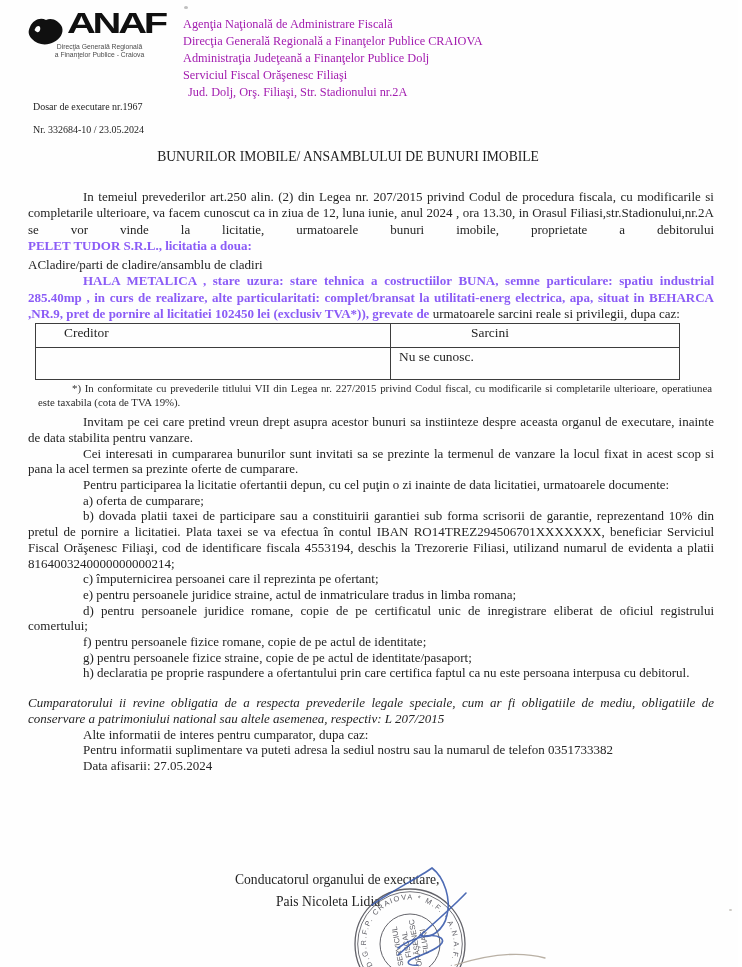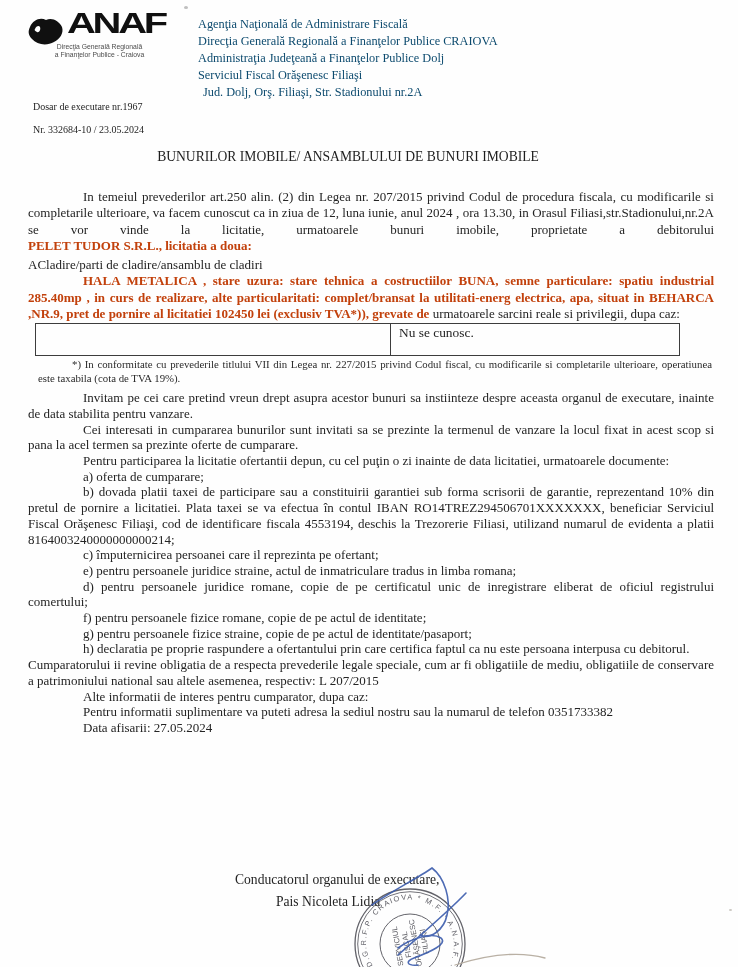--- a/index.html
+++ b/index.html
@@ -8,50 +8,50 @@
   .page{position:absolute;inset:0;width:690px;height:967px;background:#fefefe;overflow:hidden;padding-left:48px;}
 
   
   .logo{position:absolute;left:27px;top:13px;width:150px;}
   .logo-mark{position:absolute;left:0;top:3px;}
   .logo-word{position:absolute;left:40px;top:-6px;font-family:"Liberation Sans",sans-serif;
              font-weight:900;font-size:37px;letter-spacing:-3px;color:#101010;
              transform:scale(1.08,.78);transform-origin:left top;}
   .logo-caption{position:absolute;left:10px;top:30px;width:125px;text-align:center;
                 font-family:"Liberation Sans",sans-serif;font-size:6.8px;line-height:8px;color:#4c4c4c;}
-  .org-lines{position:absolute;left:198px;top:16px;font-size:12.3px;line-height:16.9px;color:#0c4a6e;}
+  .org-lines{position:absolute;left:183px;top:16px;font-size:12.3px;line-height:16.9px;color:#a21caf;}
   .org-lines .l5{padding-left:5px;}
 
   .case-info{position:absolute;left:33px;top:96px;font-size:10px;line-height:22.5px;color:#242424;}
 
   
   .content{position:absolute;left:28px;top:146px;width:686px;font-size:13px;line-height:16.3px;color:#242424;}
   .title-wrap{width:640px;text-align:center;font-size:13.6px;line-height:21px;margin-bottom:22px;color:#1e1e1e;}
   p{margin:0;}
   .jp{text-align:justify;}
   .ind{text-indent:55px;}
   .jlast{text-align-last:justify;}
-  .b{font-weight:bold;color:#c2410c;}
+  .b{font-weight:bold;color:#8b5cf6;}
   .sec-a .lbl{}
   .mt3{margin-top:3px;}
 
   
   .tbl{margin:1px 0 0 7px;width:645px;border:1px solid #3d3d3d;border-collapse:collapse;}
   .tbl td{border:1px solid #3d3d3d;font-size:13.4px;vertical-align:top;}
   .tbl .hrow td{height:21px;padding-top:1px;}
   .tbl .drow td{height:29px;padding-top:1px;}
   .td-cred{width:325px;padding-left:28px;}
   .td-sarc{padding-left:80px;}
   .td-sarc2{padding-left:8px;}
 
   .footnote{margin-top:2px;margin-left:10px;width:674px;font-size:10.8px;line-height:13.4px;
             text-align:justify;text-indent:34px;color:#2a2a2a;}
   .tight{line-height:15.7px;}
   .mt5{margin-top:5px;}
-  .mt4{margin-top:0;}
+  .mt4{margin-top:14px;font-style:italic;}
 
   
   .sig-role{position:absolute;left:235px;top:872px;font-size:13.6px;color:#242424;}
   .sig-name{position:absolute;left:276px;top:894px;font-size:13.6px;color:#242424;}
 
   .stamp-layer{position:absolute;left:330px;top:850px;width:412px;height:117px;}
 
   .dot1{position:absolute;left:184px;top:6px;width:4px;height:3px;background:#8a8a8a;border-radius:50%;opacity:.55;}
   .dot2{position:absolute;left:729px;top:909px;width:3px;height:2px;background:#b5b0a8;border-radius:50%;opacity:.7;}
 </style>
@@ -94,20 +94,24 @@
       <div>BUNURILOR IMOBILE/ ANSAMBLULUI DE BUNURI IMOBILE</div>
     </div>
 
     <p class="jp ind jlast">In temeiul prevederilor art.250 alin. (2) din Legea nr. 207/2015 privind Codul de procedura fiscala, cu modificarile si completarile ulterioare, va facem cunoscut ca in ziua de 12, luna iunie, anul 2024 , ora 13.30, in Orasul Filiasi,str.Stadionului,nr.2A se vor vinde la licitatie, urmatoarele bunuri imobile, proprietate a debitorului</p>
     <p class="b">PELET TUDOR S.R.L., licitatia a doua:</p>
     <p class="sec-a mt3"><span>A</span><span class="lbl">Cladire/parti de cladire/ansamblu de cladiri</span></p>
     <p class="jp ind"><span class="b">HALA METALICA , stare uzura: stare tehnica a costructiilor BUNA, semne particulare: spatiu industrial 285.40mp , in curs de realizare, alte particularitati: complet/bransat la utilitati-energ electrica, apa, situat in BEHARCA ,NR.9, pret de pornire al licitatiei 102450 lei (exclusiv TVA*)), grevate de </span><span>urmatoarele sarcini reale si privilegii, dupa caz:</span></p>
 
     <table class="tbl">
       <tbody>
+        <tr class="hrow">
+          <td class="td-cred">Creditor</td>
+          <td class="td-sarc">Sarcini</td>
+        </tr>
         <tr class="drow">
           <td class="td-cred"></td>
           <td class="td-sarc2">Nu se cunosc.</td>
         </tr>
       </tbody>
     </table>
 
     <p class="footnote">*) In conformitate cu prevederile titlului VII din Legea nr. 227/2015 privind Codul fiscal, cu modificarile si completarile ulterioare, operatiunea este taxabila (cota de TVA 19%).</p>
 
     <p class="jp ind tight mt5">Invitam pe cei care pretind vreun drept asupra acestor bunuri sa instiinteze despre aceasta organul de executare, inainte de data stabilita pentru vanzare.</p>

